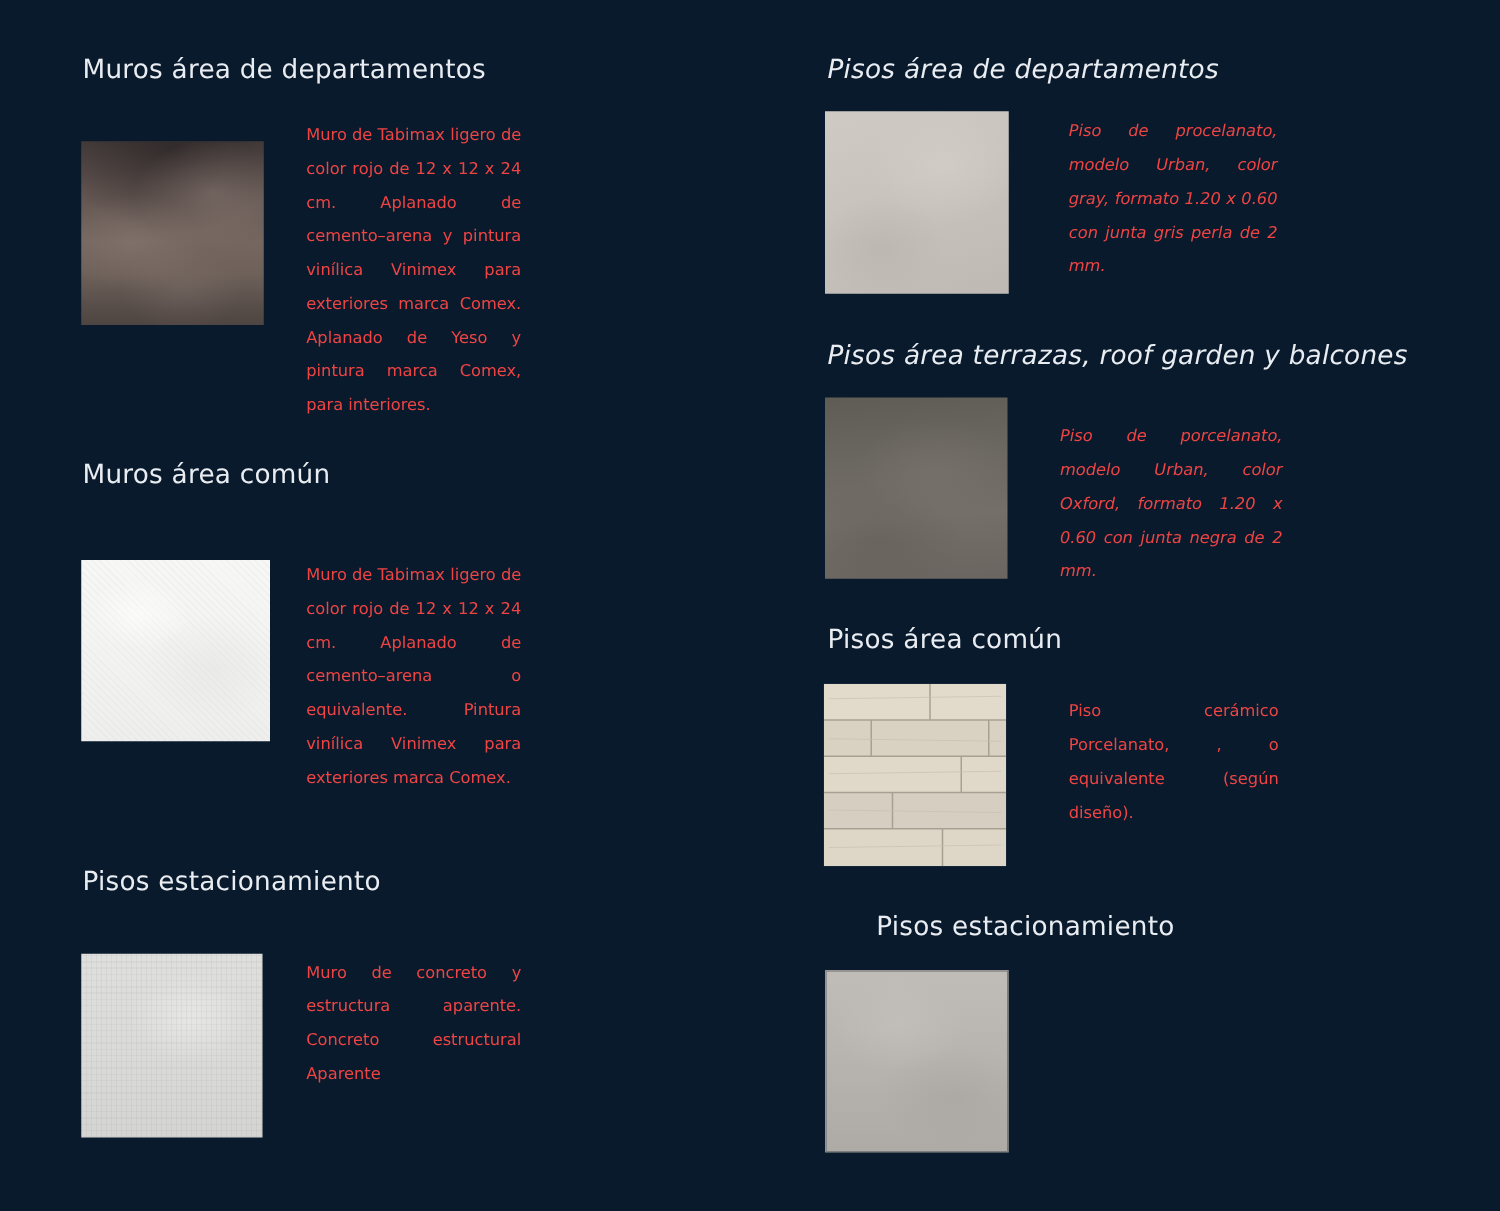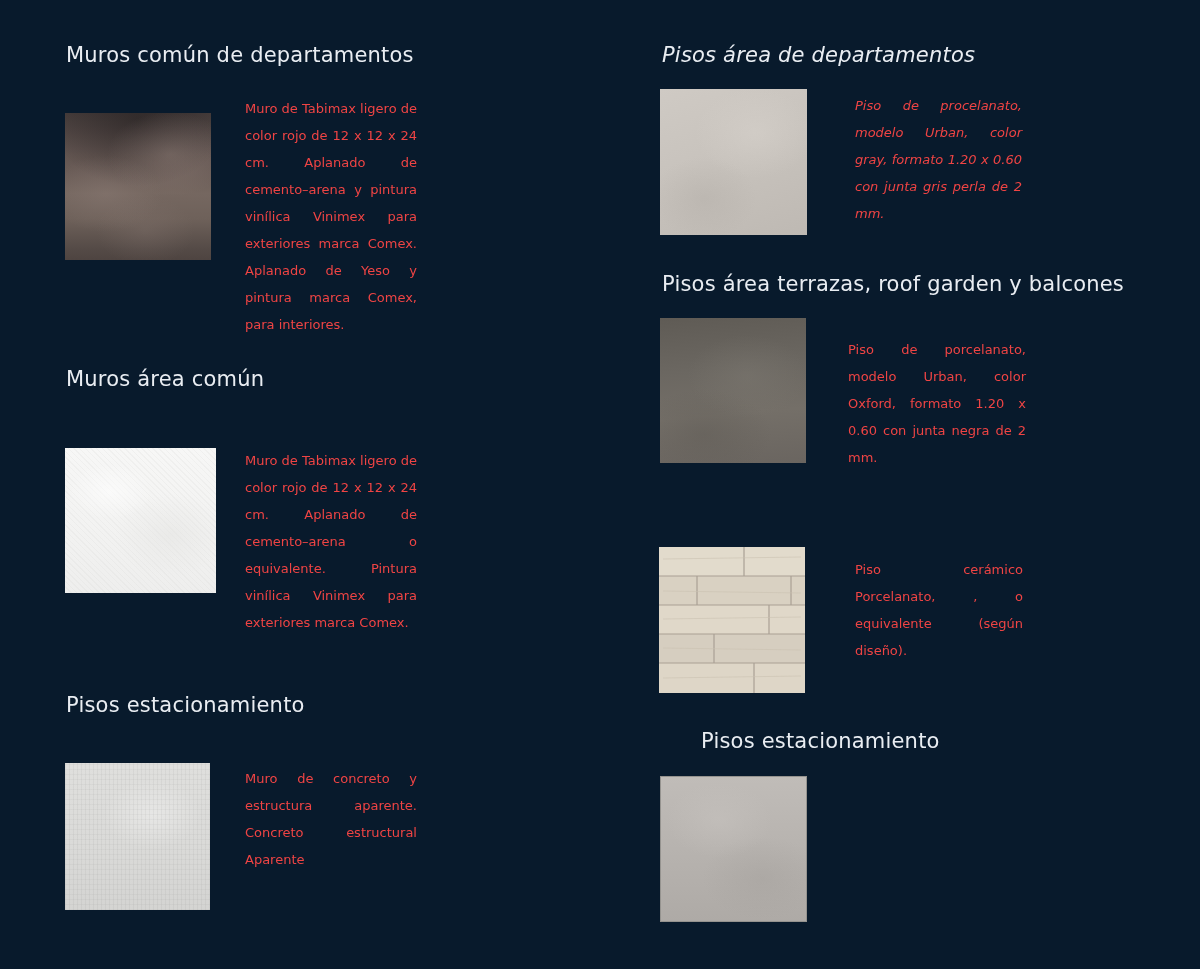--- a/index.html
+++ b/index.html
@@ -30,21 +30,21 @@
   .s2 .desc{left:179px;top:81px;width:172px;}
 
   .s3{left:66px;top:692px;width:360px;height:230px;}
   .s3 .swatch{left:-1px;top:71px;width:145px;height:147px;}
   .s3 .desc{left:179px;top:73px;width:172px;}
 
   .s4{left:662px;top:42px;width:470px;height:210px;font-style:italic;}
   .s4 .swatch{left:-2px;top:47px;width:147px;height:146px;}
   .s4 .desc{left:193px;top:50px;width:167px;}
 
-  .s5{left:662px;top:271px;width:500px;height:210px;}
+  .s5{left:662px;top:271px;width:500px;height:210px;font-style:italic;}
   .s5 .swatch{left:-2px;top:47px;width:146px;height:145px;}
   .s5 .desc{left:186px;top:65px;width:178px;}
 
   .s6{left:662px;top:498px;width:470px;height:215px;}
   .s6 .swatch{left:-3px;top:49px;width:146px;height:146px;}
   .s6 .desc{left:193px;top:58px;width:168px;}
 
   .s7{left:662px;top:728px;width:470px;height:215px;padding-left:39px;}
   .s7 .swatch{left:-2px;top:48px;width:147px;height:146px;}
   .s7 .desc{left:193px;top:52px;width:178px;}
@@ -92,21 +92,21 @@
       linear-gradient(180deg,#c0bcb8 0%,#b7b3af 50%,#aeaaa6 100%);
   }
   .tx-planks svg{display:block;width:100%;height:100%;}
 </style>
 </head>
 <body>
 
 <div class="page">
 
   <section class="section s1">
-    <h2>Muros común de departamentos</h2>
+    <h2>Muros área de departamentos</h2>
     <div class="swatch tx-red-stucco" title="red-brown-stucco-wall-photo"></div>
     <p class="desc">Muro de Tabimax ligero de color rojo de 12 x 12 x 24 cm. Aplanado de cemento–arena y pintura vinílica Vinimex para exteriores marca Comex. Aplanado de Yeso y pintura marca Comex, para interiores.</p>
   </section>
 
   <section class="section s2">
     <h2>Muros área común</h2>
     <div class="swatch tx-white-plaster" title="white-plaster-wall-photo"></div>
     <p class="desc">Muro de Tabimax ligero de color rojo de 12 x 12 x 24 cm. Aplanado de cemento–arena o equivalente. Pintura vinílica Vinimex para exteriores marca Comex.</p>
   </section>
 
@@ -122,20 +122,21 @@
     <p class="desc">Piso de procelanato, modelo Urban, color gray, formato 1.20 x 0.60 con junta gris perla de 2 mm.</p>
   </section>
 
   <section class="section s5">
     <h2>Pisos área terrazas, roof garden y balcones</h2>
     <div class="swatch tx-dark-tile" title="dark-gray-porcelain-tile-photo"></div>
     <p class="desc">Piso de porcelanato, modelo Urban, color Oxford, formato 1.20 x 0.60 con junta negra de 2 mm.</p>
   </section>
 
   <section class="section s6">
+    <h2>Pisos área común</h2>
     <div class="swatch tx-planks" title="beige-wood-look-plank-tile-photo">
       <svg viewBox="0 0 146 146" preserveAspectRatio="none">
         <rect x="0" y="0" width="146" height="29" fill="#e2dbcc"></rect>
         <rect x="0" y="29" width="146" height="29" fill="#d9d1c2"></rect>
         <rect x="0" y="58" width="146" height="29" fill="#e0d8c9"></rect>
         <rect x="0" y="87" width="146" height="29" fill="#d6cec0"></rect>
         <rect x="0" y="116" width="146" height="30" fill="#ded6c7"></rect>
         <g stroke="#a9a094" stroke-width="1.2">
           <line x1="0" y1="29" x2="146" y2="29"></line>
           <line x1="0" y1="58" x2="146" y2="58"></line>

